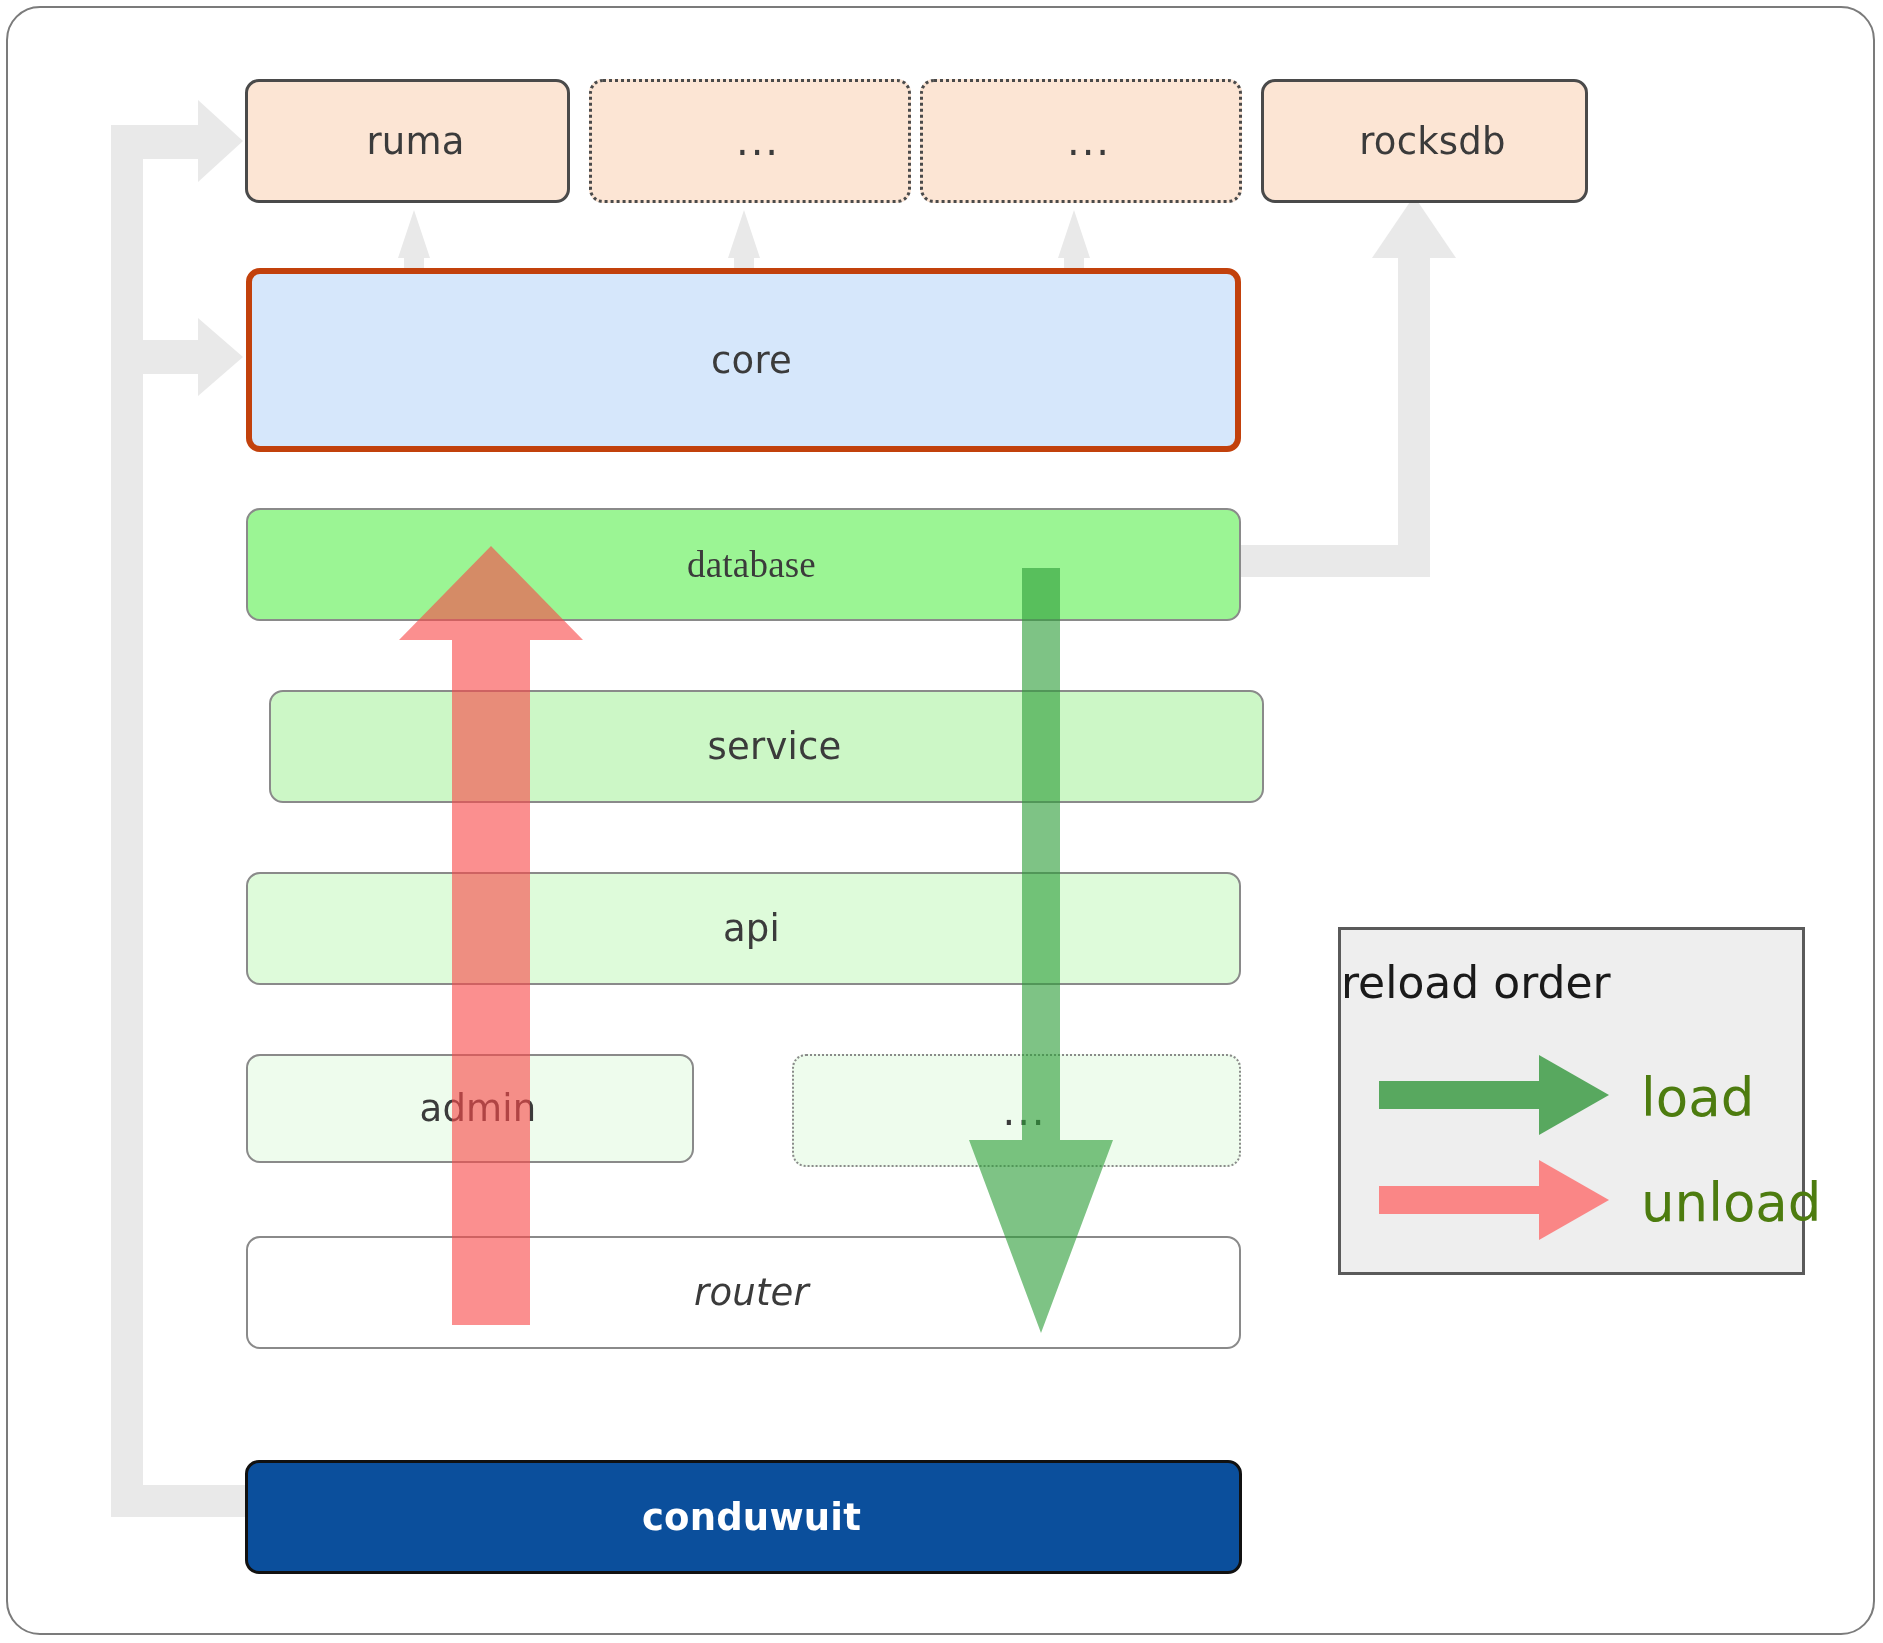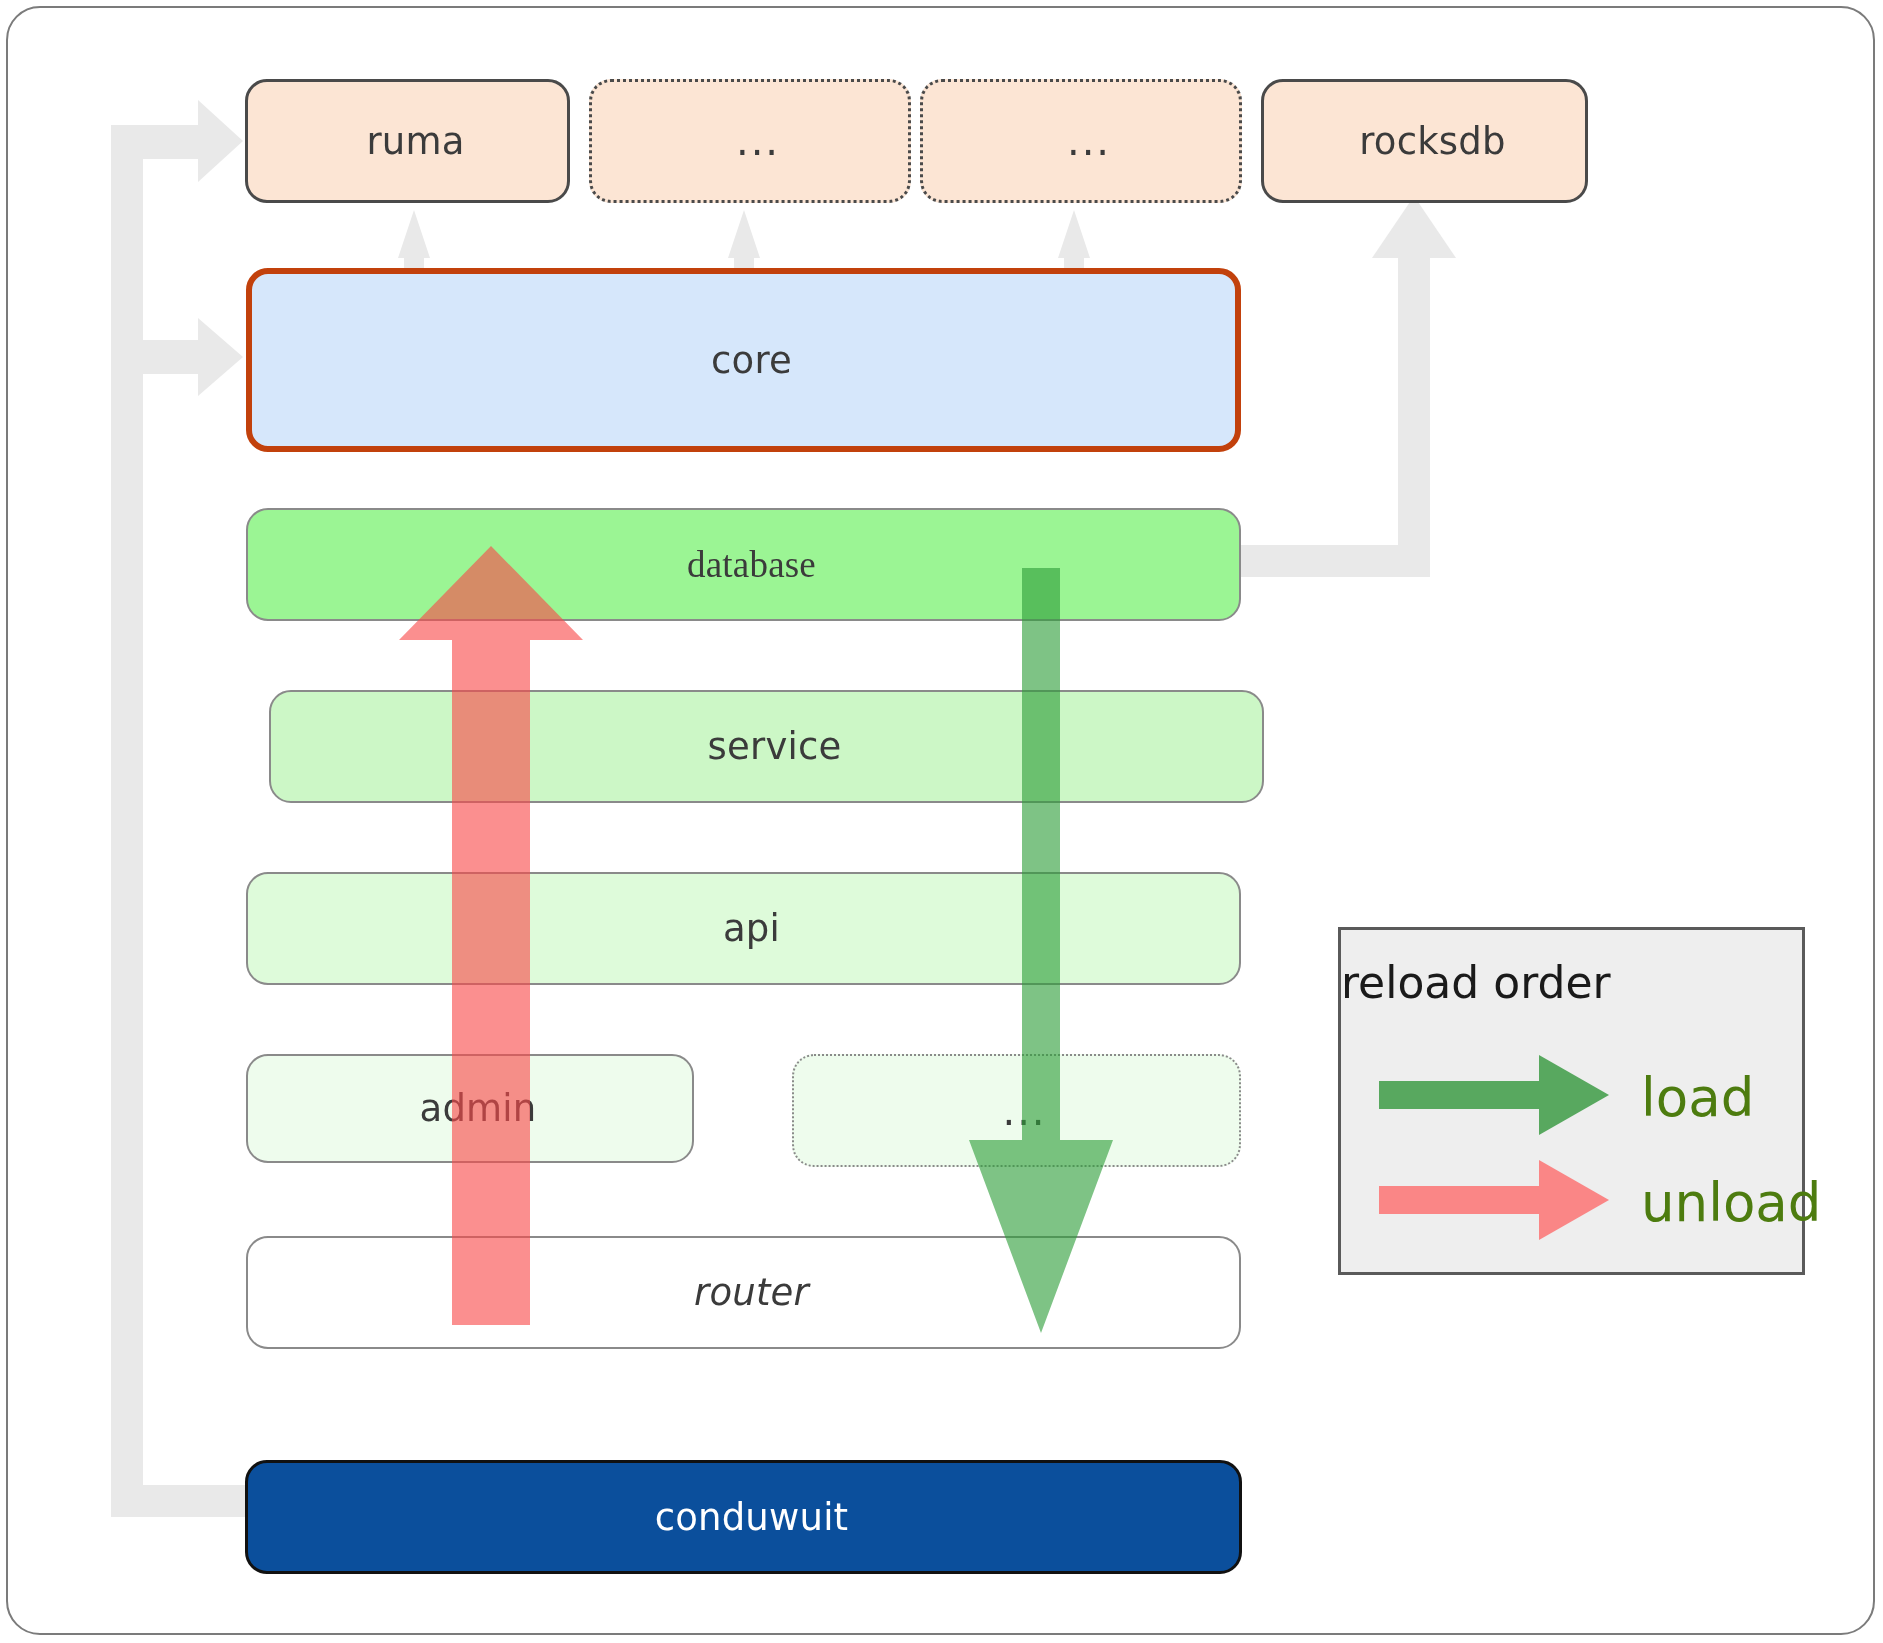--- a/index.html
+++ b/index.html
@@ -30,21 +30,21 @@
     background: #ffffff;
     box-sizing: border-box;
   }
   
   .node {
     position: absolute;
     box-sizing: border-box;
     display: flex;
     align-items: center;
     justify-content: center;
-    border-radius: 22px;
+    border-radius: 14px;
     font-size: 37px;
     color: #3b3b3b;
     letter-spacing: .2px;
     padding-left: 16px;
   }
   .node.dep {
     background: #fce5d4;
     border: 3px solid #4a4a4a;
   }
   .node.dep-dotted {
@@ -77,21 +77,21 @@
     border: 2px dotted #8a8a8a;
   }
   .node.router {
     background: #ffffff;
     border: 2px solid #8a8a8a;
   }
   .node.root {
     background: #0b4f9c;
     border: 3px solid #111111;
     color: #ffffff;
-    font-weight: normal;
+    font-weight: bold;
   }
   .node .dots {
     font-size: 40px;
     line-height: 0.4;
     letter-spacing: 2px;
     color: #3b3b3b;
   }
   
   #connectors, #flows {
     position: absolute;

